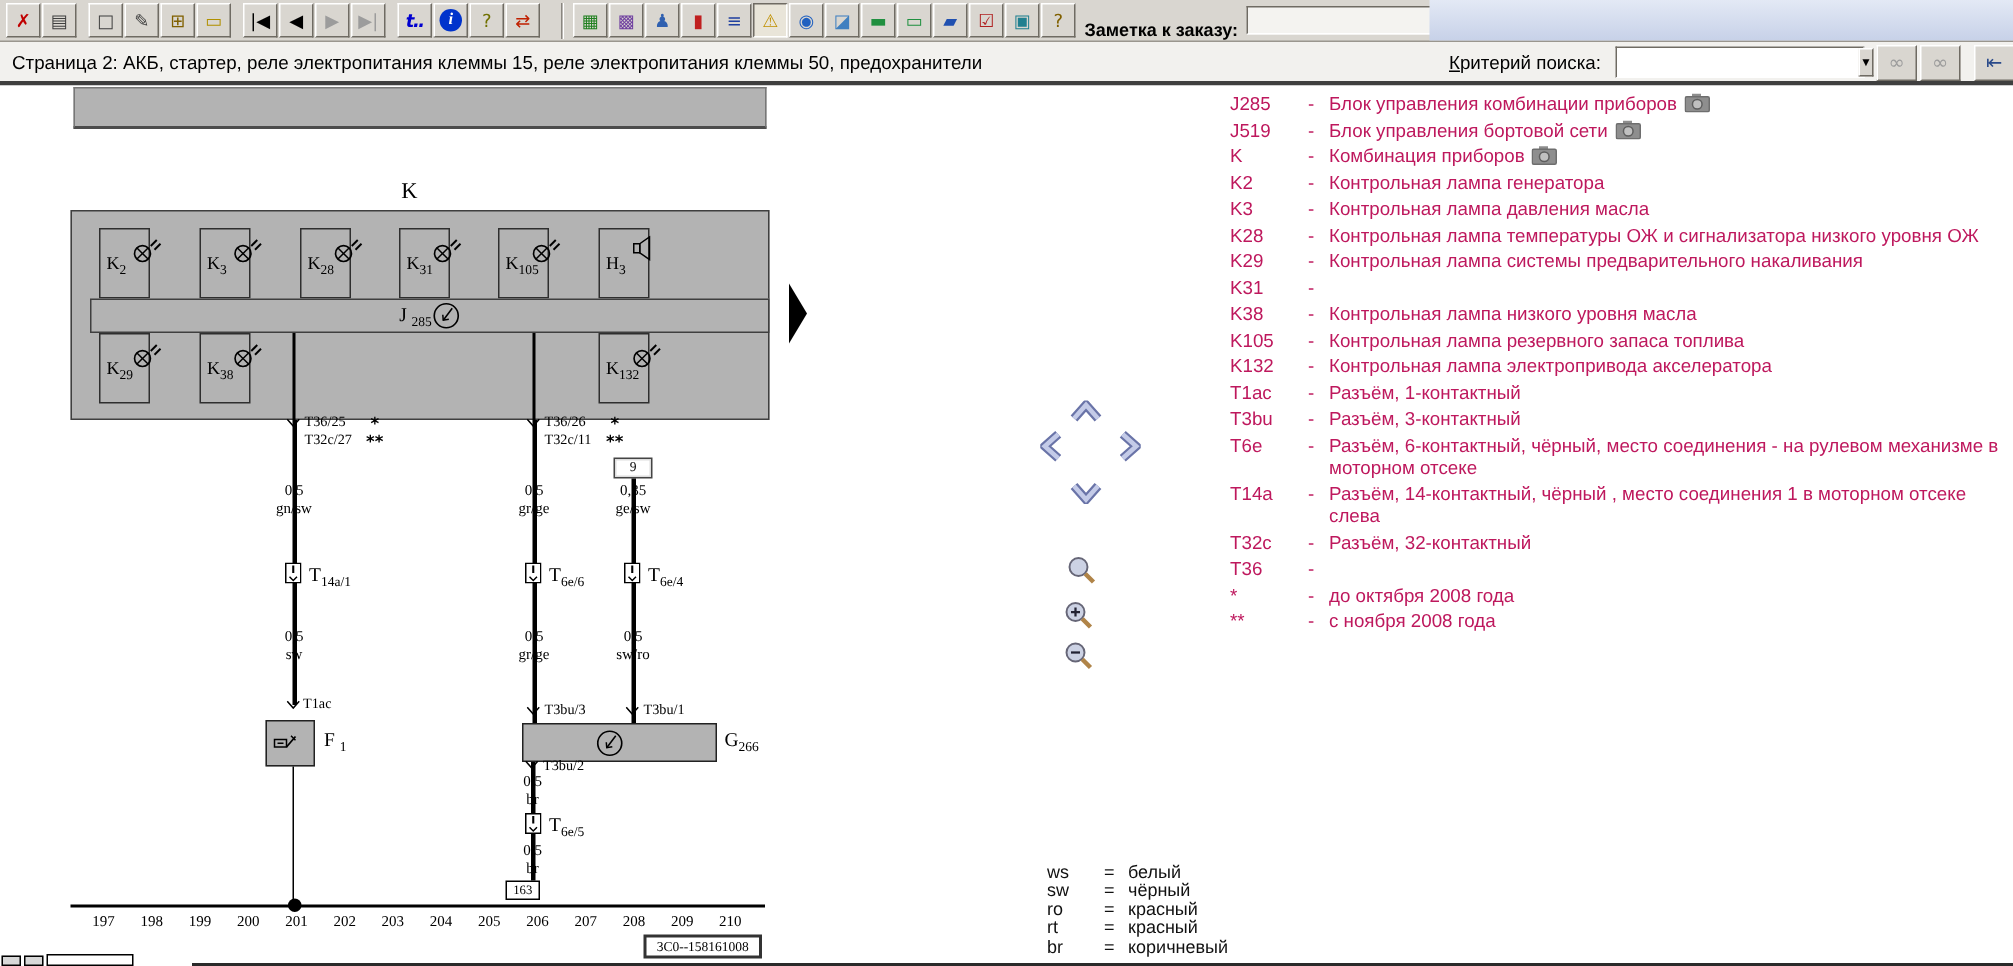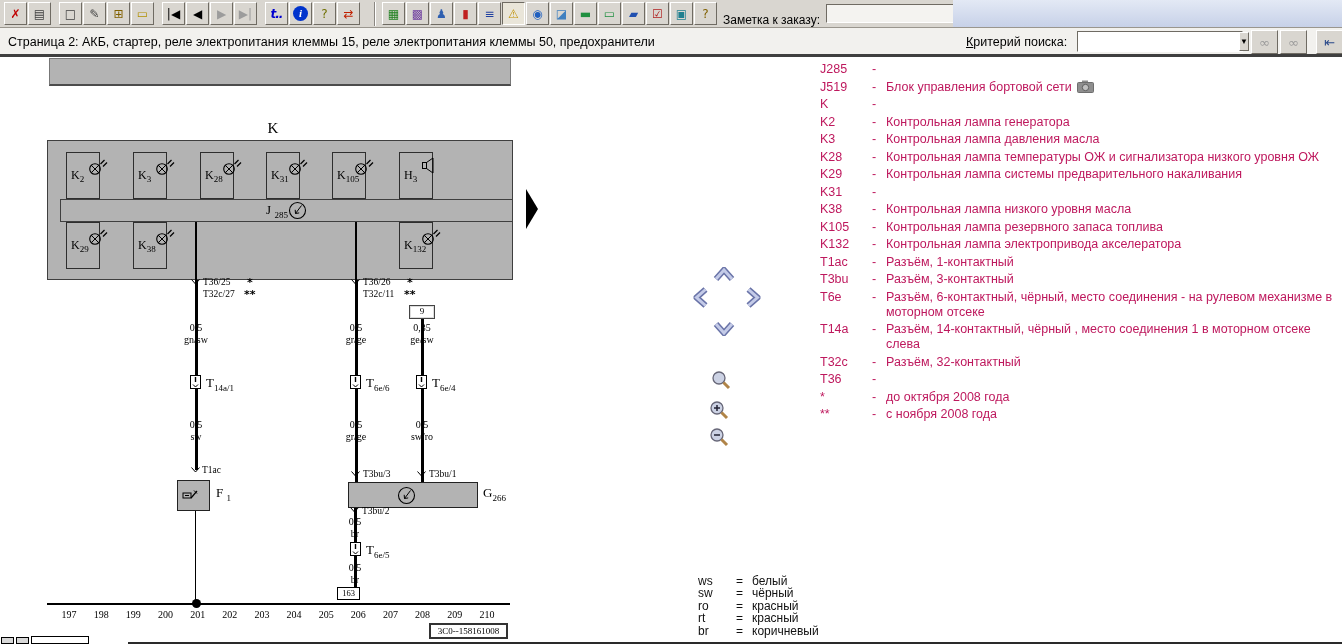--- a/index.html
+++ b/index.html
@@ -16,21 +16,21 @@
           border:1px solid; border-color:#ffffff #6f6b63 #6f6b63 #ffffff;
           display:flex; align-items:center; justify-content:center; cursor:default; padding:0; }
   .tbtn .glyph { font-size:12px; line-height:1; font-family:"DejaVu Sans",sans-serif; }
   .tbtn.disabled .glyph { color:#9c9c9c; }
   .tbtn.active { background:#e9e5d9; border-color:#6f6b63 #ffffff #ffffff #6f6b63; }
   .tbtn .glyph.texty { font-weight:bold; font-style:italic; font-size:12px; letter-spacing:-1px; }
   .tbtn .glyph.round { background:#0033cc; border-radius:50%; width:15px; height:15px;
           display:inline-flex; align-items:center; justify-content:center;
           font-family:"Liberation Serif",serif; font-style:italic; font-weight:bold; font-size:11px; }
   .tsep { width:2px; height:24px; border-left:1px solid #8a8680; border-right:1px solid #fff; margin:0 6px; }
-  .notelabel { font-size:12px; color:#000; margin:12px 6px 0 2px; }
+  .notelabel { font-size:12px; color:#000; margin:12px 6px 0 2px;font-weight:bold; }
   .noteinput { width:128px; height:19px; border:1px solid; border-color:#6f6b63 #fff #fff #6f6b63;
                background:#f4f3f0; font-size:12px; padding:0 3px; }
   .bluefill { position:absolute; left:953px; top:0; width:389px; height:27px;
               background:linear-gradient(#e3e9f5,#c7d1e8); }
 
   
   .statusbar { position:absolute; left:0; top:28px; width:1342px; height:29px;
                background:#f2f1ee; border-bottom:3px solid #3f3f3f; }
   .pagetitle { position:absolute; left:8px; top:7px; font-size:12.5px; color:#000; }
   .u { text-decoration:underline; }
@@ -515,35 +515,45 @@
       <circle cx="9" cy="9" r="6" fill="#ccd2e4" stroke="#667" stroke-width="1.3"></circle>
       <line x1="6" y1="9" x2="12" y2="9" stroke="#223" stroke-width="1.5"></line>
       <line x1="13.5" y1="13.5" x2="19" y2="19" stroke="#b08448" stroke-width="3"></line>
     </svg>
 
   <div class="legend">
 
       <div class="lrow">
         <span class="lterm">J285</span>
         <span class="ldash">-</span>
+        <span class="ltext"><span>Блок управления комбинации приборов</span><svg width="17" height="13">
+            <rect x="5" y="0.5" width="6" height="3" fill="#8e8e8e"></rect>
+            <rect x="0.5" y="2.5" width="16" height="10" rx="1" fill="#8e8e8e" stroke="#6e6e6e"></rect>
+            <circle cx="8.5" cy="7.5" r="3.2" fill="#c0c0c0" stroke="#5e5e5e"></circle>
+          </svg></span>
       </div>
 
       <div class="lrow">
         <span class="lterm">J519</span>
         <span class="ldash">-</span>
         <span class="ltext"><span>Блок управления бортовой сети</span><svg width="17" height="13">
             <rect x="5" y="0.5" width="6" height="3" fill="#8e8e8e"></rect>
             <rect x="0.5" y="2.5" width="16" height="10" rx="1" fill="#8e8e8e" stroke="#6e6e6e"></rect>
             <circle cx="8.5" cy="7.5" r="3.2" fill="#c0c0c0" stroke="#5e5e5e"></circle>
           </svg></span>
       </div>
 
       <div class="lrow">
         <span class="lterm">K</span>
         <span class="ldash">-</span>
+        <span class="ltext"><span>Комбинация приборов</span><svg width="17" height="13">
+            <rect x="5" y="0.5" width="6" height="3" fill="#8e8e8e"></rect>
+            <rect x="0.5" y="2.5" width="16" height="10" rx="1" fill="#8e8e8e" stroke="#6e6e6e"></rect>
+            <circle cx="8.5" cy="7.5" r="3.2" fill="#c0c0c0" stroke="#5e5e5e"></circle>
+          </svg></span>
       </div>
 
       <div class="lrow">
         <span class="lterm">K2</span>
         <span class="ldash">-</span>
         <span class="ltext"><span>Контрольная лампа генератора</span></span>
       </div>
 
       <div class="lrow">
         <span class="lterm">K3</span>

